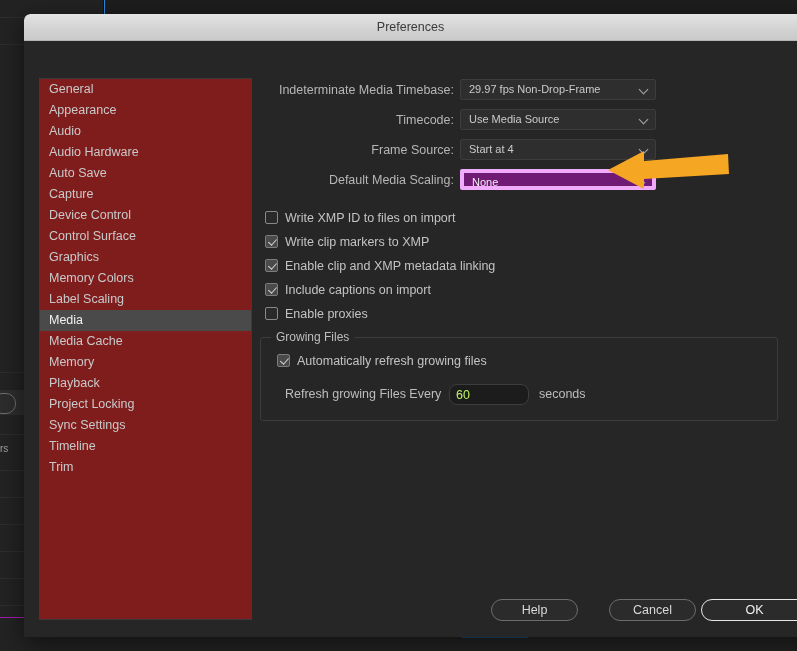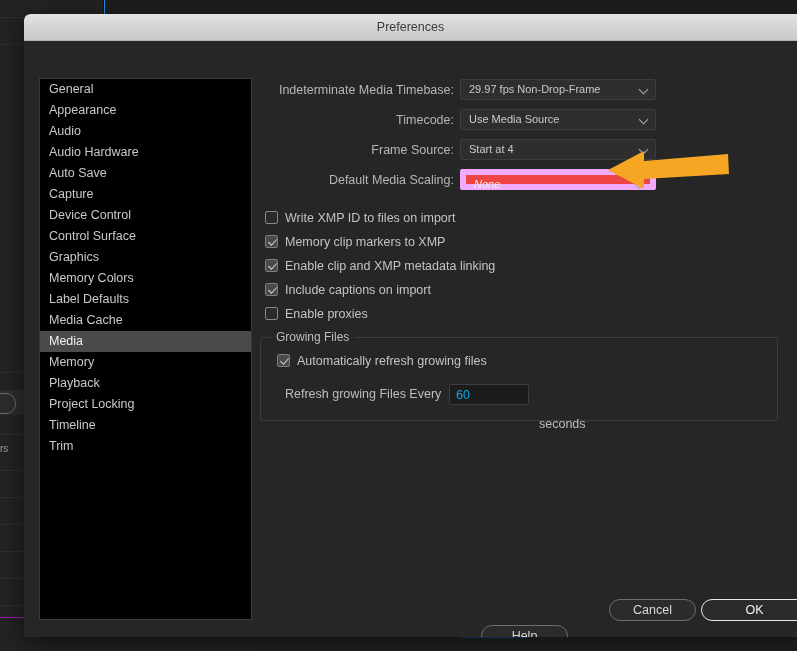--- a/index.html
+++ b/index.html
@@ -186,21 +186,21 @@
     height: 597px;
     background: #262626;
   }
 
   
   #sidebar {
     position: absolute;
     left: 15px; top: 37px;
     width: 211px;
     height: 540px;
-    background: #000000;
+    background: #7f1d1d;
     border: 1px solid #3a3a3a;
     overflow: hidden;
   }
   .side-item {
     height: 21px;
     line-height: 21px;
     padding-left: 9px;
     font-size: 12.5px;
     color: #c9c9c9;
     white-space: nowrap;
@@ -259,23 +259,22 @@
     content: "";
     position: absolute;
     left: 0; top: 0;
     width: 6px; height: 6px;
     border-right: 1.4px solid #a8a8a8;
     border-bottom: 1.4px solid #a8a8a8;
     transform: rotate(45deg);
   }
   .select.w-med   { width: 196px; }
   .select.focused {
-    border: 6px solid #f0abfc;
-    background: #ef4444;
-    font-style: italic;
+    border: 4px solid #f0abfc;
+    background: #701a75;
   }
   .select.focused .sel-text { color: #efefef; }
 
   
   #checkgroup { margin-top: 16px; }
   .check-row {
     position: relative;
     height: 24px;
     padding-left: 5px;
   }
@@ -342,35 +341,34 @@
     font-size: 12.5px;
     color: #bdbdbd;
     white-space: nowrap;
   }
   .num-input {
     position: absolute;
     left: 172px; top: 0;
     width: 80px; height: 21px;
     background: #1c1c1c;
     border: 1px solid #3d3d3d;
-    border-radius: 2px;
+    border-radius: 8px;
     box-sizing: border-box;
-    color: #0ea5e9;
+    color: #bef264;
     font-size: 12.5px;
     font-family: "Liberation Sans", sans-serif;
     padding: 0 6px;
     outline: none;
   }
   .unit-label {
     position: absolute;
     left: 262px; top: 0;
     line-height: 21px;
     font-size: 12.5px;
     color: #bdbdbd;
-    margin-top: 30px;
   }
 
   
   #buttonbar {
     position: absolute;
     left: 0; top: 558px;
     width: 773px;
     height: 40px;
   }
   .btn {
@@ -381,21 +379,21 @@
     text-align: center;
     font-size: 12.5px;
     color: #d8d8d8;
     background: #2b2b2b;
     border: 1px solid #6d6d6d;
     border-radius: 11px;
     box-sizing: border-box;
     cursor: default;
     white-space: nowrap;
   }
-  #btn-help   { left: 457px; width: 87px; margin-top: 26px; }
+  #btn-help   { left: 467px; width: 87px; }
   #btn-cancel { left: 585px; width: 87px; }
   #btn-ok     {
     left: 677px; width: 107px;
     border-color: #e6e6e6;
     color: #f2f2f2;
   }
 
   
   #arrow-annotation {
     position: absolute;
@@ -470,26 +468,27 @@
         <div class="side-item"><span>General</span></div>
         <div class="side-item"><span>Appearance</span></div>
         <div class="side-item"><span>Audio</span></div>
         <div class="side-item"><span>Audio Hardware</span></div>
         <div class="side-item"><span>Auto Save</span></div>
         <div class="side-item"><span>Capture</span></div>
         <div class="side-item"><span>Device Control</span></div>
         <div class="side-item"><span>Control Surface</span></div>
         <div class="side-item"><span>Graphics</span></div>
         <div class="side-item"><span>Memory Colors</span></div>
-        <div class="side-item"><span>Label Defaults</span></div>
+        <div class="side-item"><span>Label Scaling</span></div>
+        <div class="side-item selected"><span>Media</span></div>
         <div class="side-item"><span>Media Cache</span></div>
-        <div class="side-item selected"><span>Media</span></div>
         <div class="side-item"><span>Memory</span></div>
         <div class="side-item"><span>Playback</span></div>
         <div class="side-item"><span>Project Locking</span></div>
+        <div class="side-item"><span>Sync Settings</span></div>
         <div class="side-item"><span>Timeline</span></div>
         <div class="side-item"><span>Trim</span></div>
       </div>
 
     <div id="rightpane">
       <div id="fieldrows">
           <div class="field-row">
             <div class="field-label">Indeterminate Media Timebase:</div>
             <div class="select w-med">
               <span class="sel-text">29.97 fps Non-Drop-Frame</span>
@@ -518,21 +517,21 @@
             </div>
           </div>
         </div>
       <div id="checkgroup">
           <div class="check-row">
             <span class="cbox"></span>
             <span class="check-label">Write XMP ID to files on import</span>
           </div>
           <div class="check-row">
             <span class="cbox checked"></span>
-            <span class="check-label">Memory clip markers to XMP</span>
+            <span class="check-label">Write clip markers to XMP</span>
           </div>
           <div class="check-row">
             <span class="cbox checked"></span>
             <span class="check-label">Enable clip and XMP metadata linking</span>
           </div>
           <div class="check-row">
             <span class="cbox checked"></span>
             <span class="check-label">Include captions on import</span>
           </div>
           <div class="check-row">

